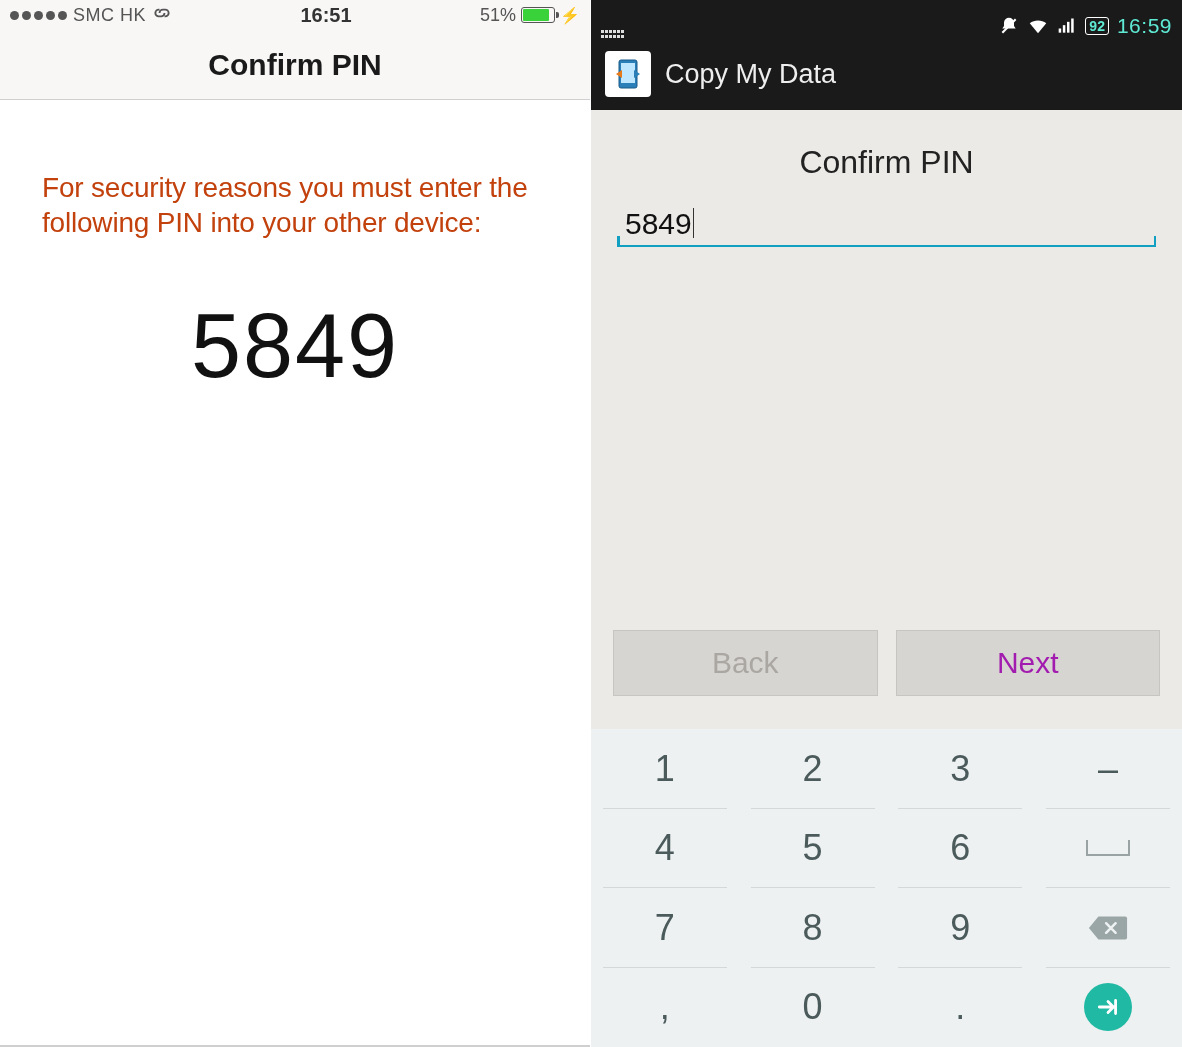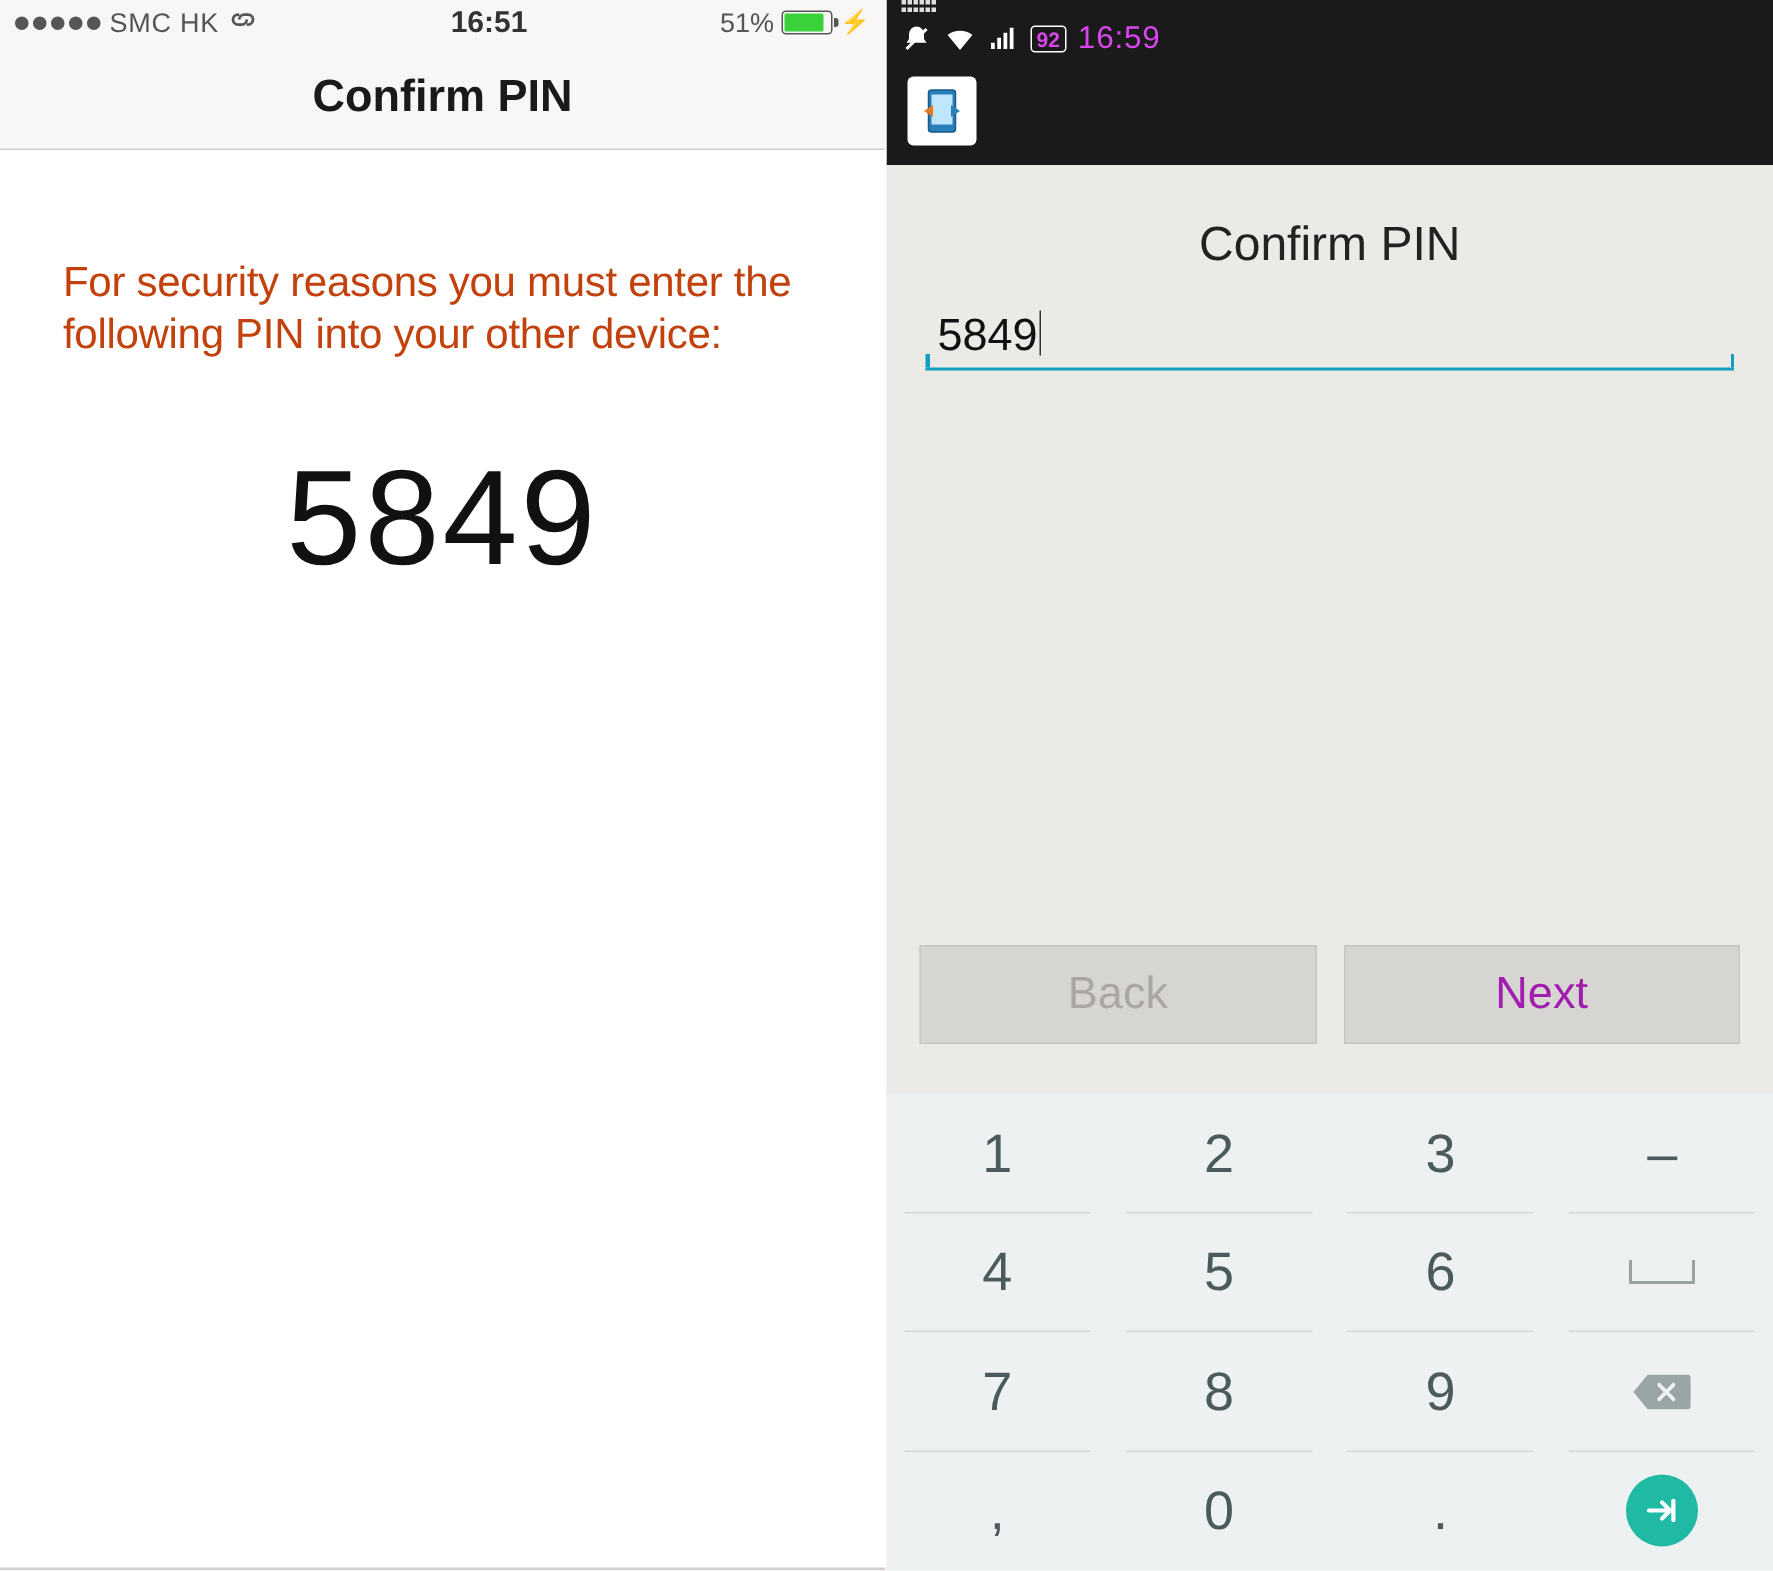--- a/index.html
+++ b/index.html
@@ -28,21 +28,21 @@
 
   .ios-body { padding:70px 42px 0 42px; }
   .ios-msg { font-size:28px; line-height:1.25; color:#c2410c; font-weight:400; letter-spacing:-0.2px; }
   .ios-pin { font-size:90px; font-weight:500; text-align:center; margin-top:55px; color:#111; letter-spacing:2px; }
 
   .ios-bottom-line { position:absolute; left:0; right:0; bottom:0; height:2px; background:#cfcfcf; }
 
   .ios-link-icon svg { width:20px; height:20px; }
 
   
-  .and-statusbar { height:38px; background:#1a1a1a; color:#d946ef; display:flex; align-items:flex-start; justify-content:space-between; padding:0 10px; font-size:20px;flex-direction:column; }
+  .and-statusbar { height:38px; background:#1a1a1a; color:#5eead4; display:flex; align-items:flex-end; justify-content:space-between; padding:0 10px; font-size:20px; }
   .and-kb-ind { display:flex; gap:1px; }
   .and-kb-ind span { width:3px; height:3px; background:#ddd; display:inline-block; }
   .and-status-right { display:flex; align-items:center; gap:8px; }
   .and-status-right .ico { display:flex; align-items:center; }
   .and-batt-box { border:1.5px solid #fff; border-radius:3px; padding:0 3px; font-size:14px; line-height:16px; font-weight:600; }
   .and-time { font-size:21px; letter-spacing:0.5px; }
 
   .and-appbar { height:72px; background:#1a1a1a; color:#fff; display:flex; align-items:center; gap:14px; padding:0 14px; }
   .and-appicon { width:46px; height:46px; background:#fff; border-radius:4px; display:flex; align-items:center; justify-content:center; }
   .and-apptitle { font-size:27px; font-weight:400; color:#eee; }
@@ -163,20 +163,21 @@
 
     <div class="and-appbar">
       <div class="and-appicon">
         <svg width="36" height="36" viewBox="0 0 36 36">
             <rect x="9" y="4" width="18" height="28" rx="2" fill="#2a7fb8" stroke="#1a5a8a" stroke-width="1"></rect>
             <rect x="11" y="7" width="14" height="20" fill="#bfe6ff"></rect>
             <path d="M6 18 L12 14 L12 22 Z" fill="#e67a1a"></path>
             <path d="M30 18 L24 14 L24 22 Z" fill="#2a7fb8"></path>
           </svg>
       </div>
+      <div class="and-apptitle">Copy My Data</div>
     </div>
 
     <div class="and-content">
       <div class="and-heading">Confirm PIN</div>
       <div class="and-input-wrap">
         <span class="and-input">5849</span><span class="and-cursor"></span>
       </div>
     </div>
 
     <div class="and-buttons">

